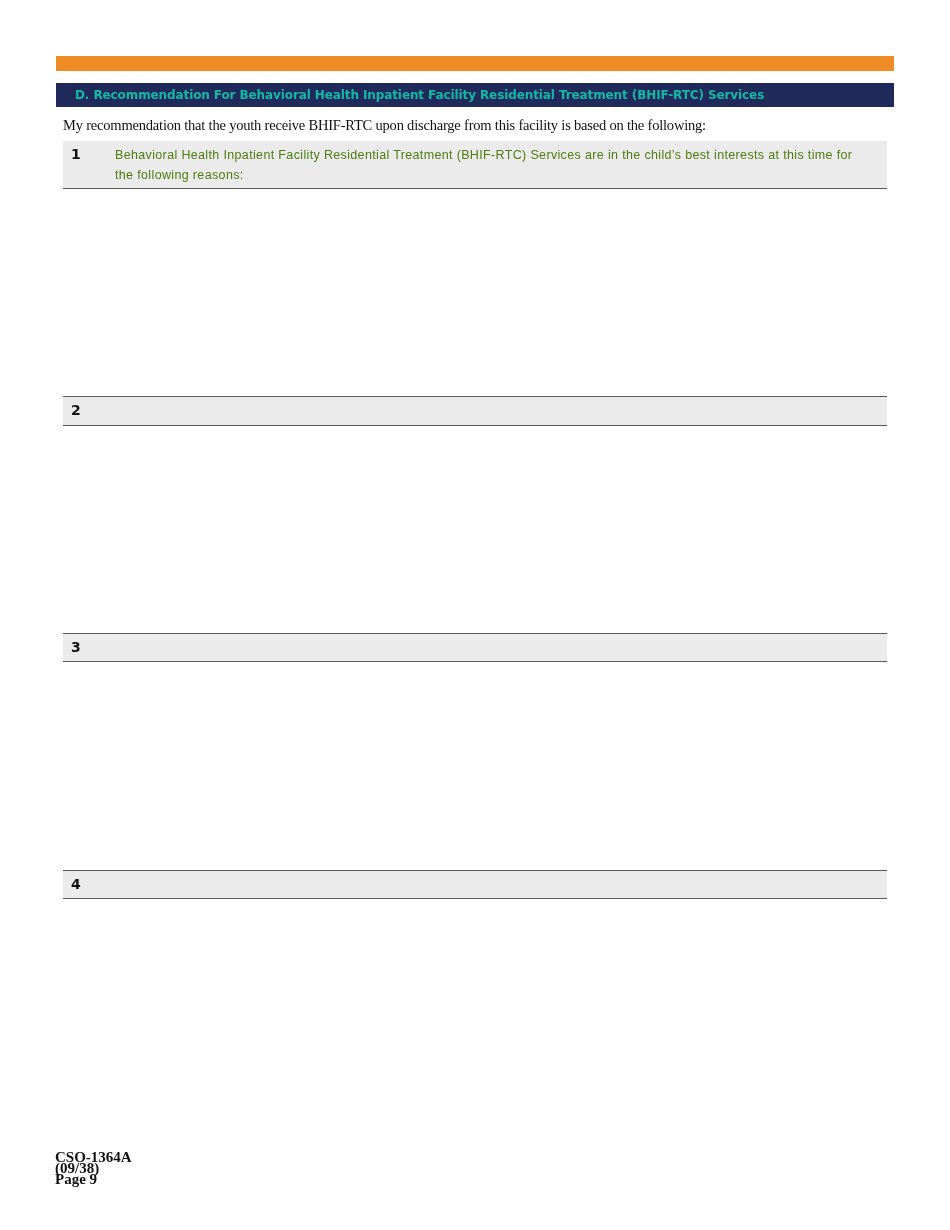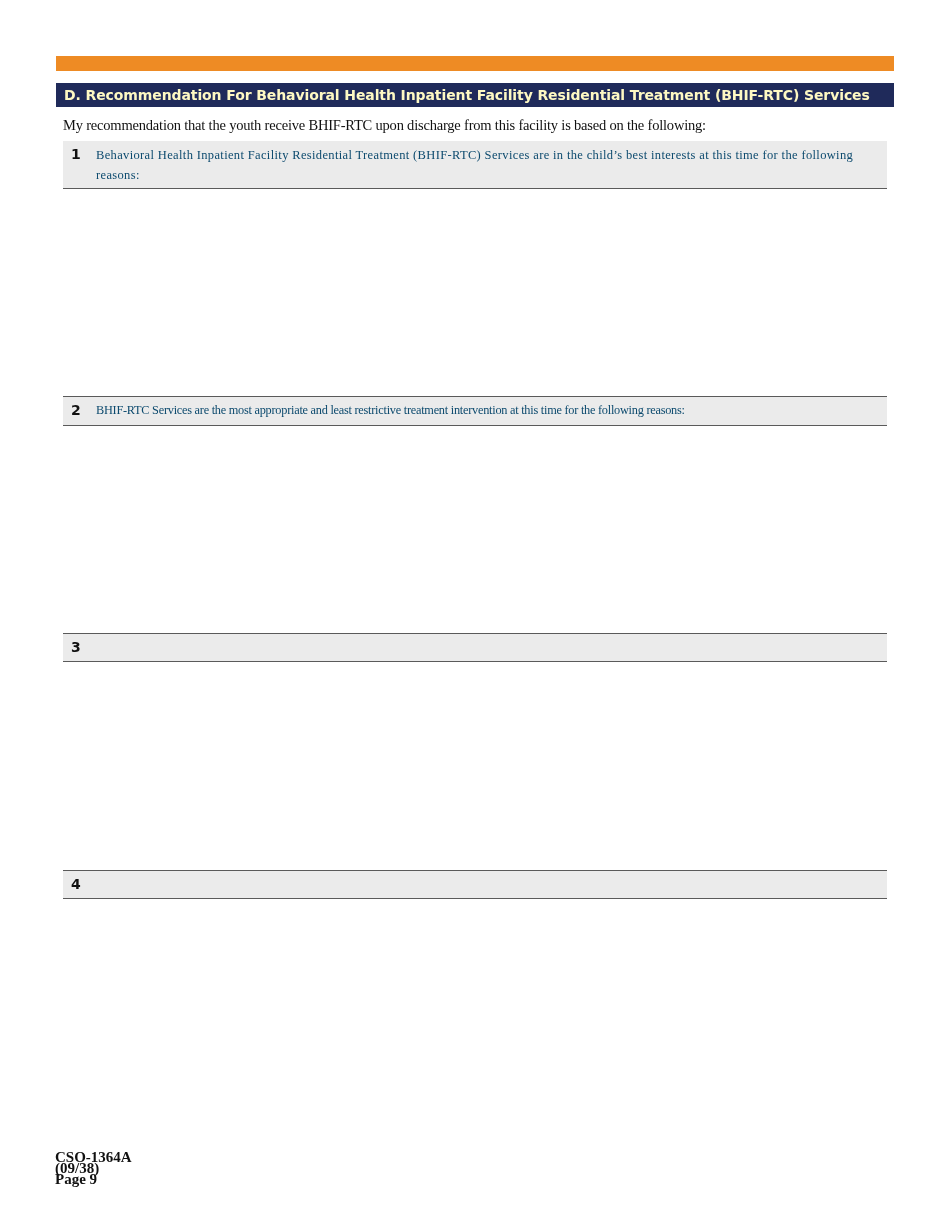--- a/index.html
+++ b/index.html
@@ -7,43 +7,43 @@
       width: 950px; height: 1230px; background: #ffffff; position: relative;
       font-family: "Liberation Sans", sans-serif; color: #222;
       overflow: hidden;
     }
     .orange-bar {
       position: absolute; left: 56px; top: 56px; width: 838px; height: 15px;
       background: #ee8b24;
     }
     .section-header {
       position: absolute; left: 56px; top: 83px; width: 838px; height: 24px;
-      background: #1f2a5a; color: #fef9c3;
-      font-family: "DejaVu Sans", sans-serif; font-weight: bold; font-size: 14px;
-      line-height: 24px; box-sizing: border-box; padding-left: 8px;
+      background: #1f2a5a; color: #14b8a6;
+      font-family: "DejaVu Sans", sans-serif; font-weight: bold; font-size: 12px;
+      line-height: 24px; box-sizing: border-box; padding-left: 19px;
       letter-spacing: -0.1px;
     }
     .intro {
       position: absolute; left: 63px; top: 115px; width: 830px;
       font-family: Liberation Serif, serif; font-size: 14.5px; color: #111;
       line-height: 20px; letter-spacing: -0.2px;
     }
     .item {
       position: absolute; left: 63px; width: 824px;
       background: #ebebeb; box-sizing: border-box;
       border-bottom: 1.5px solid #5a5a5a;
     }
     .item.top-border { border-top: 1.5px solid #5a5a5a; }
     .item-num {
       position: absolute; left: 8px;
       font-family: "DejaVu Sans", sans-serif; font-weight: bold; font-size: 14px; color: #111;
     }
     .item-text {
-      position: absolute; left: 33px; right: 18px;
-      font-family: Liberation Serif, serif; font-size: 12.5px; color: #0c4a6e;
+      position: absolute; left: 52px; right: 18px;
+      font-family: Liberation Sans, sans-serif; font-size: 12.5px; color: #4d7c0f;
       line-height: 20px;
     }
     #item1 { top: 141px; height: 48px; }
     #item1 .item-num { top: 5px; }
     #item1 .item-text { top: 4px; letter-spacing: 0.35px; }
     #item2 { top: 396px; height: 30px; }
     #item2 .item-num, #item3 .item-num, #item4 .item-num { top: 5px; }
     #item2 .item-text, #item3 .item-text, #item4 .item-text { top: 3px; letter-spacing: -0.25px; font-size: 12.3px; }
     #item3 { top: 633px; height: 29px; }
     #item4 { top: 870px; height: 29px; }
@@ -66,21 +66,20 @@
 <div class="intro">My recommendation that the youth receive BHIF-RTC upon discharge from this facility is based on the following:</div>
 
 <div class="item" id="item1">
   <span class="item-num">1</span>
   <span class="item-text">Behavioral Health Inpatient Facility Residential Treatment (BHIF-RTC) Services are in the child’s best interests at this time for the following reasons:</span>
 </div>
 <div class="answer-area" style="top:190px;height:206px;"></div>
 
 <div class="item top-border" id="item2">
   <span class="item-num">2</span>
-  <span class="item-text">BHIF-RTC Services are the most appropriate and least restrictive treatment intervention at this time for the following reasons:</span>
 </div>
 <div class="answer-area" style="top:427px;height:206px;"></div>
 
 <div class="item top-border" id="item3">
   <span class="item-num">3</span>
 </div>
 <div class="answer-area" style="top:663px;height:206px;"></div>
 
 <div class="item top-border" id="item4">
   <span class="item-num">4</span>

